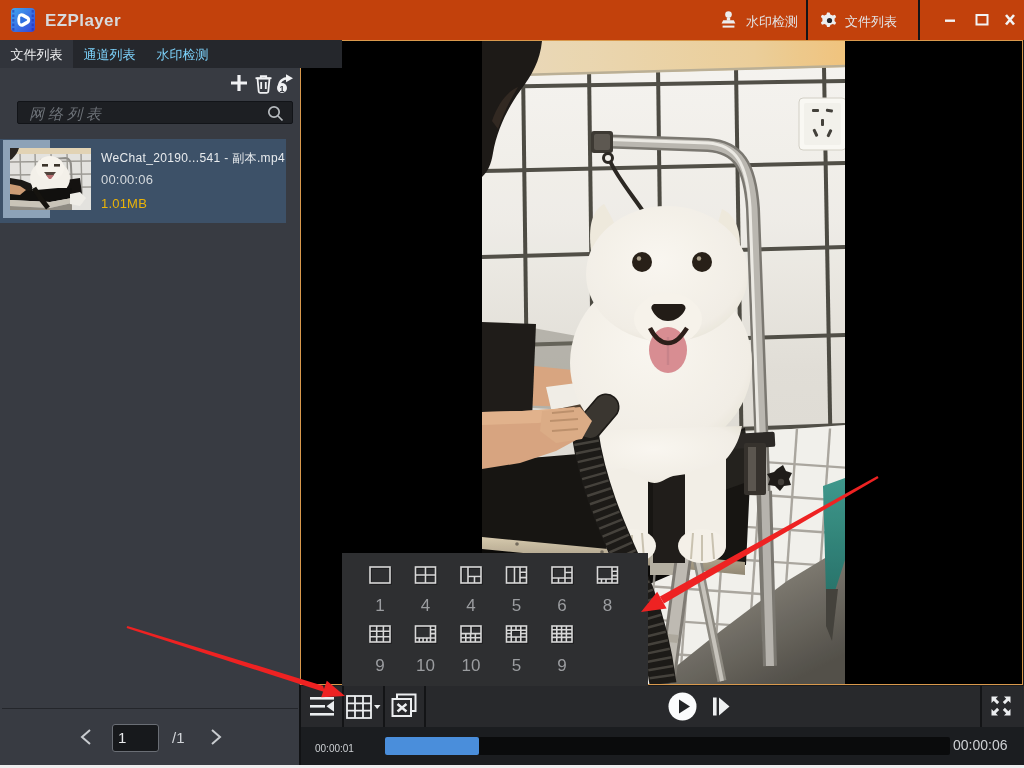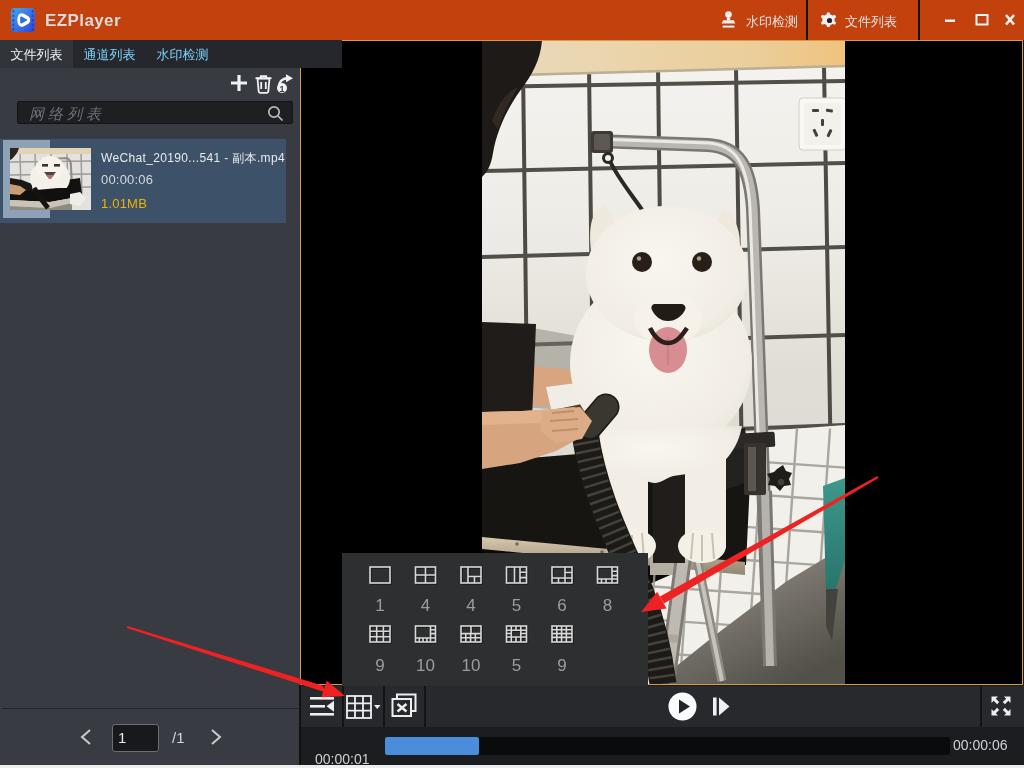--- a/index.html
+++ b/index.html
@@ -36,21 +36,21 @@
          border:1px solid #d9994d;box-sizing:border-box;z-index:1;}
   #scene{left:482px;top:41px;width:363px;height:643px;z-index:1;}
   
   #popup{left:342px;top:553px;width:306px;height:133px;background:#2e2f31;z-index:5;}
   .pnum{position:absolute;width:45px;text-align:center;font-size:17px;color:#9b9da0;}
   
   #toolbar{left:301px;top:686px;width:723px;height:41px;background:#28292c;z-index:4;}
   .vsep{position:absolute;top:0;width:2px;height:41px;background:#131416;}
   
   #progress{left:301px;top:727px;width:723px;height:38px;background:#1b1d20;z-index:4;}
-  #ptime1{left:14px;top:24px;font-size:14px;color:#ced1d4;}
+  #ptime1{left:14px;top:16px;font-size:10px;color:#ced1d4;}
   #ptime2{left:652px;top:10px;font-size:14px;color:#ced1d4;}
   #ptrack{left:84px;top:10px;width:565px;height:18px;background:#0a0b0c;border-radius:2px;}
   #pfill{left:0;top:0;width:94px;height:18px;background:#4a8edb;border-radius:2px;}
   #bstrip{left:0;top:765px;width:1024px;height:3px;background:#ededee;z-index:6;}
   #sideedge{left:299px;top:685px;width:2px;height:80px;background:#111214;z-index:5;}
   #arrows{left:0;top:0;width:1024px;height:768px;z-index:9;pointer-events:none;}
 </style>
 </head>
 <body>
 

